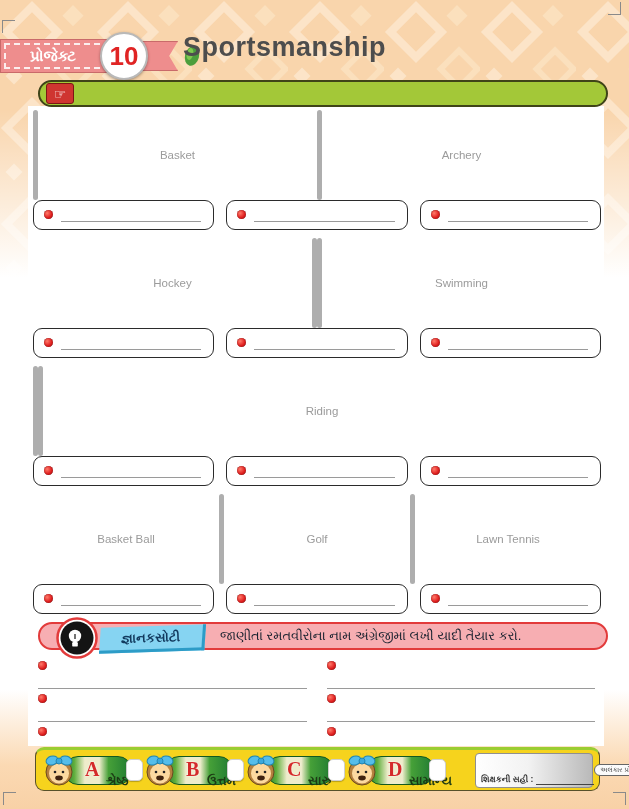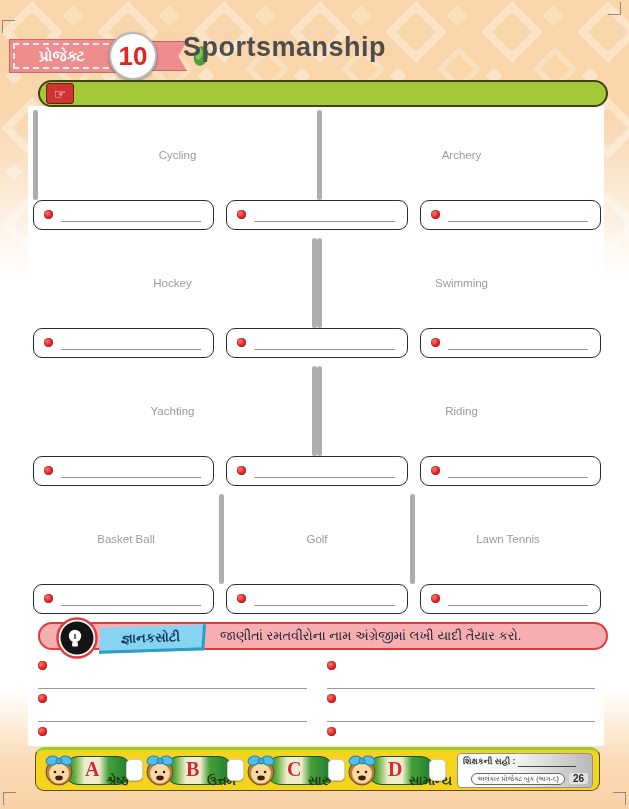--- a/index.html
+++ b/index.html
@@ -10,21 +10,21 @@
   .bg-fade{position:absolute;left:0;top:110px;width:629px;height:190px;z-index:2;
     background:linear-gradient(180deg,rgba(255,255,255,0) 0%,#ffffff 88%);}
   .white-panel{position:absolute;left:28px;top:106px;width:576px;height:640px;background:#fff;z-index:3;}
   .crop{position:absolute;width:12px;height:12px;z-index:9;}
   .crop.tl{left:2px;top:20px;border-left:1px solid #8a8a8a;border-top:1px solid #8a8a8a;}
   .crop.tr{right:8px;top:2px;border-right:1px solid #8a8a8a;border-bottom:1px solid #8a8a8a;}
   .crop.bl{left:3px;bottom:4px;border-left:1px solid #8a8a8a;border-top:1px solid #8a8a8a;}
   .crop.br{right:3px;bottom:4px;border-right:1px solid #8a8a8a;border-top:1px solid #8a8a8a;}
 
   
-  .ribbon-wrap{position:absolute;left:9px;top:36px;z-index:5;display:flex;align-items:center;height:40px;justify-content:space-between;}
+  .ribbon-wrap{position:absolute;left:0;top:36px;z-index:5;display:flex;align-items:center;height:40px;justify-content:space-between;}
   .ribbon{position:relative;width:112px;height:32px;background:#ee8d8d;border:1px solid #c96a6a;
     display:flex;align-items:center;justify-content:center;}
   .ribbon .stitch{position:absolute;inset:3px;border:2px dashed rgba(255,255,255,.85);}
   .ribbon-label{color:#fff;font-weight:bold;font-size:15px;position:relative;z-index:2;padding-right:8px;}
   .num-circle{width:44px;height:44px;border-radius:50%;background:#fff;border:2px solid #b9b9b9;
     box-shadow:0 1px 3px rgba(0,0,0,.35);display:flex;align-items:center;justify-content:center;
     margin-left:-14px;position:relative;z-index:3;}
   .num-circle span{color:#e02424;font-weight:bold;font-size:26px;}
   .ribbon-tail{width:38px;height:28px;background:#ee8d8d;border:1px solid #c96a6a;margin-left:-10px;position:relative;z-index:2;
     clip-path:polygon(0 0,100% 0,78% 50%,100% 100%,0 100%);}
@@ -73,23 +73,23 @@
   .grade{display:flex;align-items:center;width:101px;flex:0 0 auto;}
   .gface{flex:0 0 auto;position:relative;z-index:3;margin-right:-12px;}
   .gpill{position:relative;height:27px;width:72px;border-radius:14px;z-index:2;
     background:linear-gradient(90deg,#1f7a32 0%,#5fae3c 14%,#eeeccb 30%,#eeeccb 52%,#46a038 66%,#1f7a32 100%);
     border:1px solid #14591f;display:flex;align-items:center;}
   .gletter{position:absolute;left:20px;top:1px;font-family:"Liberation Serif",serif;font-weight:bold;
     font-size:20px;color:#d42a2a;text-shadow:0 0 2px #fff;}
   .glabel{position:absolute;left:41px;top:16px;font-size:13px;font-weight:bold;color:#1c3a14;white-space:nowrap;}
   .gcheck{width:17px;height:20px;background:#fff;border:1px solid #cfcfcf;border-radius:5px;margin-left:-6px;
     position:relative;z-index:3;box-shadow:0 1px 1px rgba(0,0,0,.25);}
-  .sigbox{margin-left:auto;width:136px;height:35px;border:1px solid #8f8f8f;border-radius:4px;
+  .sigbox{margin-left:auto;width:118px;height:35px;border:1px solid #8f8f8f;border-radius:4px;
     background:linear-gradient(90deg,#ffffff 0%,#f2f2f2 45%,#b9b9b9 100%);
-    box-sizing:border-box;padding:2px 4px 2px 5px;display:flex;flex-direction:column;justify-content:space-between;text-align:center;}
+    box-sizing:border-box;padding:2px 4px 2px 5px;display:flex;flex-direction:row;justify-content:space-between;text-align:center;}
   .sigrow{display:flex;align-items:flex-end;}
   .siglabel{font-size:8.5px;font-weight:bold;color:#333;white-space:nowrap;}
   .sigline{flex:0 0 auto;width:58px;border-bottom:1px solid #444;margin-left:3px;height:8px;}
   .bookrow{display:flex;align-items:center;justify-content:flex-end;gap:4px;}
   .bookpill{border:1px solid #666;border-radius:8px;background:#fbfbfb;font-size:6.8px;color:#444;
     padding:1px 5px;white-space:nowrap;}
   .pagenum{background:#e2e2e2;border-radius:3px;font-size:10px;font-weight:bold;color:#2b2b2b;padding:0 4px;}
 </style>
 </head>
 <body>
@@ -134,21 +134,21 @@
 
   <div class="green-bar">
     <span class="hand-box">☞</span>
   </div>
 
   <div class="grid">
 
     <div class="srow">
       <div class="vdiv"></div>
       <div class="scell">
-          <span class="slabel">Cycling</span>
+          <span class="slabel">Basket</span>
         </div>
       <div class="vdiv"></div>
       <div class="scell">
           <span class="slabel">Archery</span>
         </div>
     </div>
     <div class="brow">
       <div class="abox">
           <span class="bullet"></span>
           <span class="aline"></span>
@@ -182,23 +182,20 @@
           <span class="bullet"></span>
           <span class="aline"></span>
         </div>
       <div class="abox">
           <span class="bullet"></span>
           <span class="aline"></span>
         </div>
     </div>
 
     <div class="srow">
-      <div class="scell">
-          <span class="slabel">Yachting</span>
-        </div>
       <div class="vdiv"></div>
       <div class="vdiv"></div>
       <div class="scell">
           <span class="slabel">Riding</span>
         </div>
     </div>
     <div class="brow">
       <div class="abox">
           <span class="bullet"></span>
           <span class="aline"></span>

